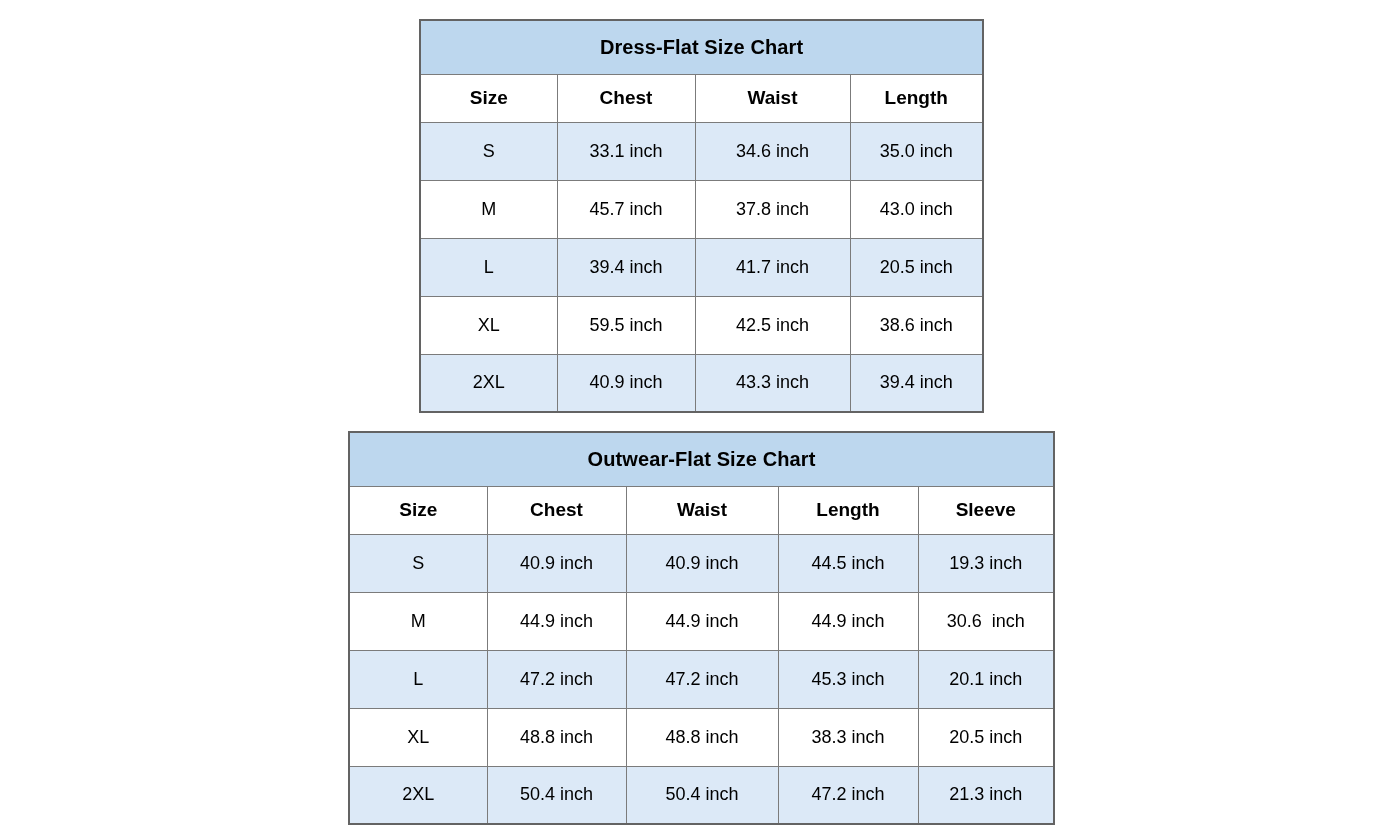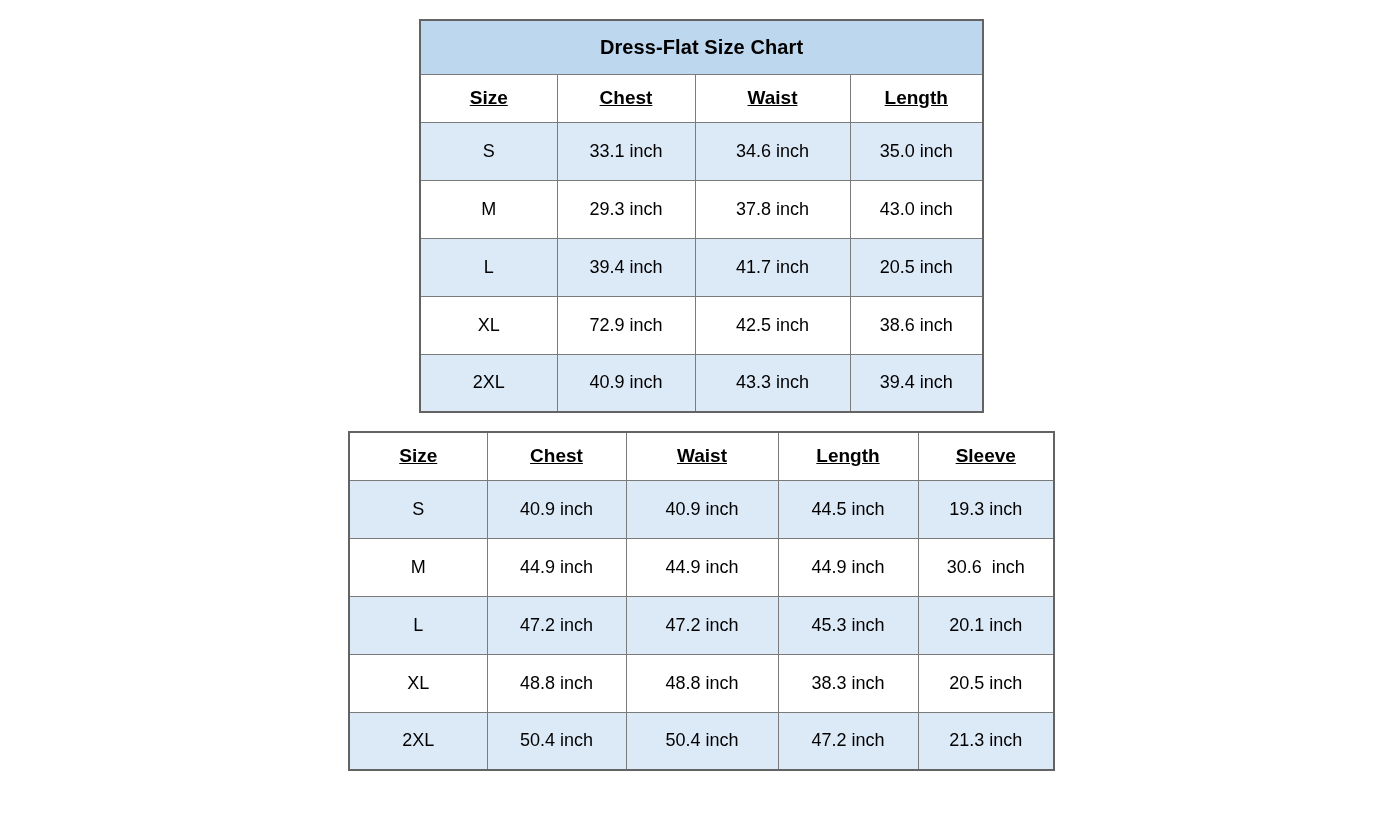--- a/index.html
+++ b/index.html
@@ -40,21 +40,20 @@
     font-size: 20px;
     font-weight: bold;
     letter-spacing: 0.1px;
     height: 54px;
   }
   .col-header {
     background: #ffffff;
     font-size: 19px;
     font-weight: bold;
     height: 48px;
-    text-decoration: underline;
   }
   .data-cell {
     font-size: 18px;
     font-weight: normal;
     height: 58px;
     white-space: pre;
   }
   tr.stripe > td { background: #dce9f7; }
   tr.plain  > td { background: #ffffff; }
 
@@ -105,33 +104,33 @@
       </tr>
 
       <tr class="stripe">
         <td class="data-cell">S</td>
         <td class="data-cell">33.1 inch</td>
         <td class="data-cell">34.6 inch</td>
         <td class="data-cell">35.0 inch</td>
       </tr>
       <tr class="plain">
         <td class="data-cell">M</td>
-        <td class="data-cell">29.3 inch</td>
+        <td class="data-cell">45.7 inch</td>
         <td class="data-cell">37.8 inch</td>
         <td class="data-cell">43.0 inch</td>
       </tr>
       <tr class="stripe">
         <td class="data-cell">L</td>
         <td class="data-cell">39.4 inch</td>
         <td class="data-cell">41.7 inch</td>
         <td class="data-cell">20.5 inch</td>
       </tr>
       <tr class="plain">
         <td class="data-cell">XL</td>
-        <td class="data-cell">72.9 inch</td>
+        <td class="data-cell">59.5 inch</td>
         <td class="data-cell">42.5 inch</td>
         <td class="data-cell">38.6 inch</td>
       </tr>
       <tr class="stripe">
         <td class="data-cell">2XL</td>
         <td class="data-cell">40.9 inch</td>
         <td class="data-cell">43.3 inch</td>
         <td class="data-cell">39.4 inch</td>
       </tr>
     </tbody>
@@ -139,20 +138,23 @@
 
   <table class="size-table" id="table-outwear">
     <colgroup>
       <col class="c-size">
         <col class="c-chest">
         <col class="c-waist">
       <col class="c-length">
         <col class="c-sleeve">
     </colgroup>
     <tbody>
+      <tr>
+        <td class="chart-title" colspan="5">Outwear-Flat Size Chart</td>
+      </tr>
       <tr>
         <td class="col-header">Size</td>
         <td class="col-header">Chest</td>
         <td class="col-header">Waist</td>
         <td class="col-header">Length</td>
         <td class="col-header">Sleeve</td>
       </tr>
 
       <tr class="stripe">
         <td class="data-cell">S</td>

